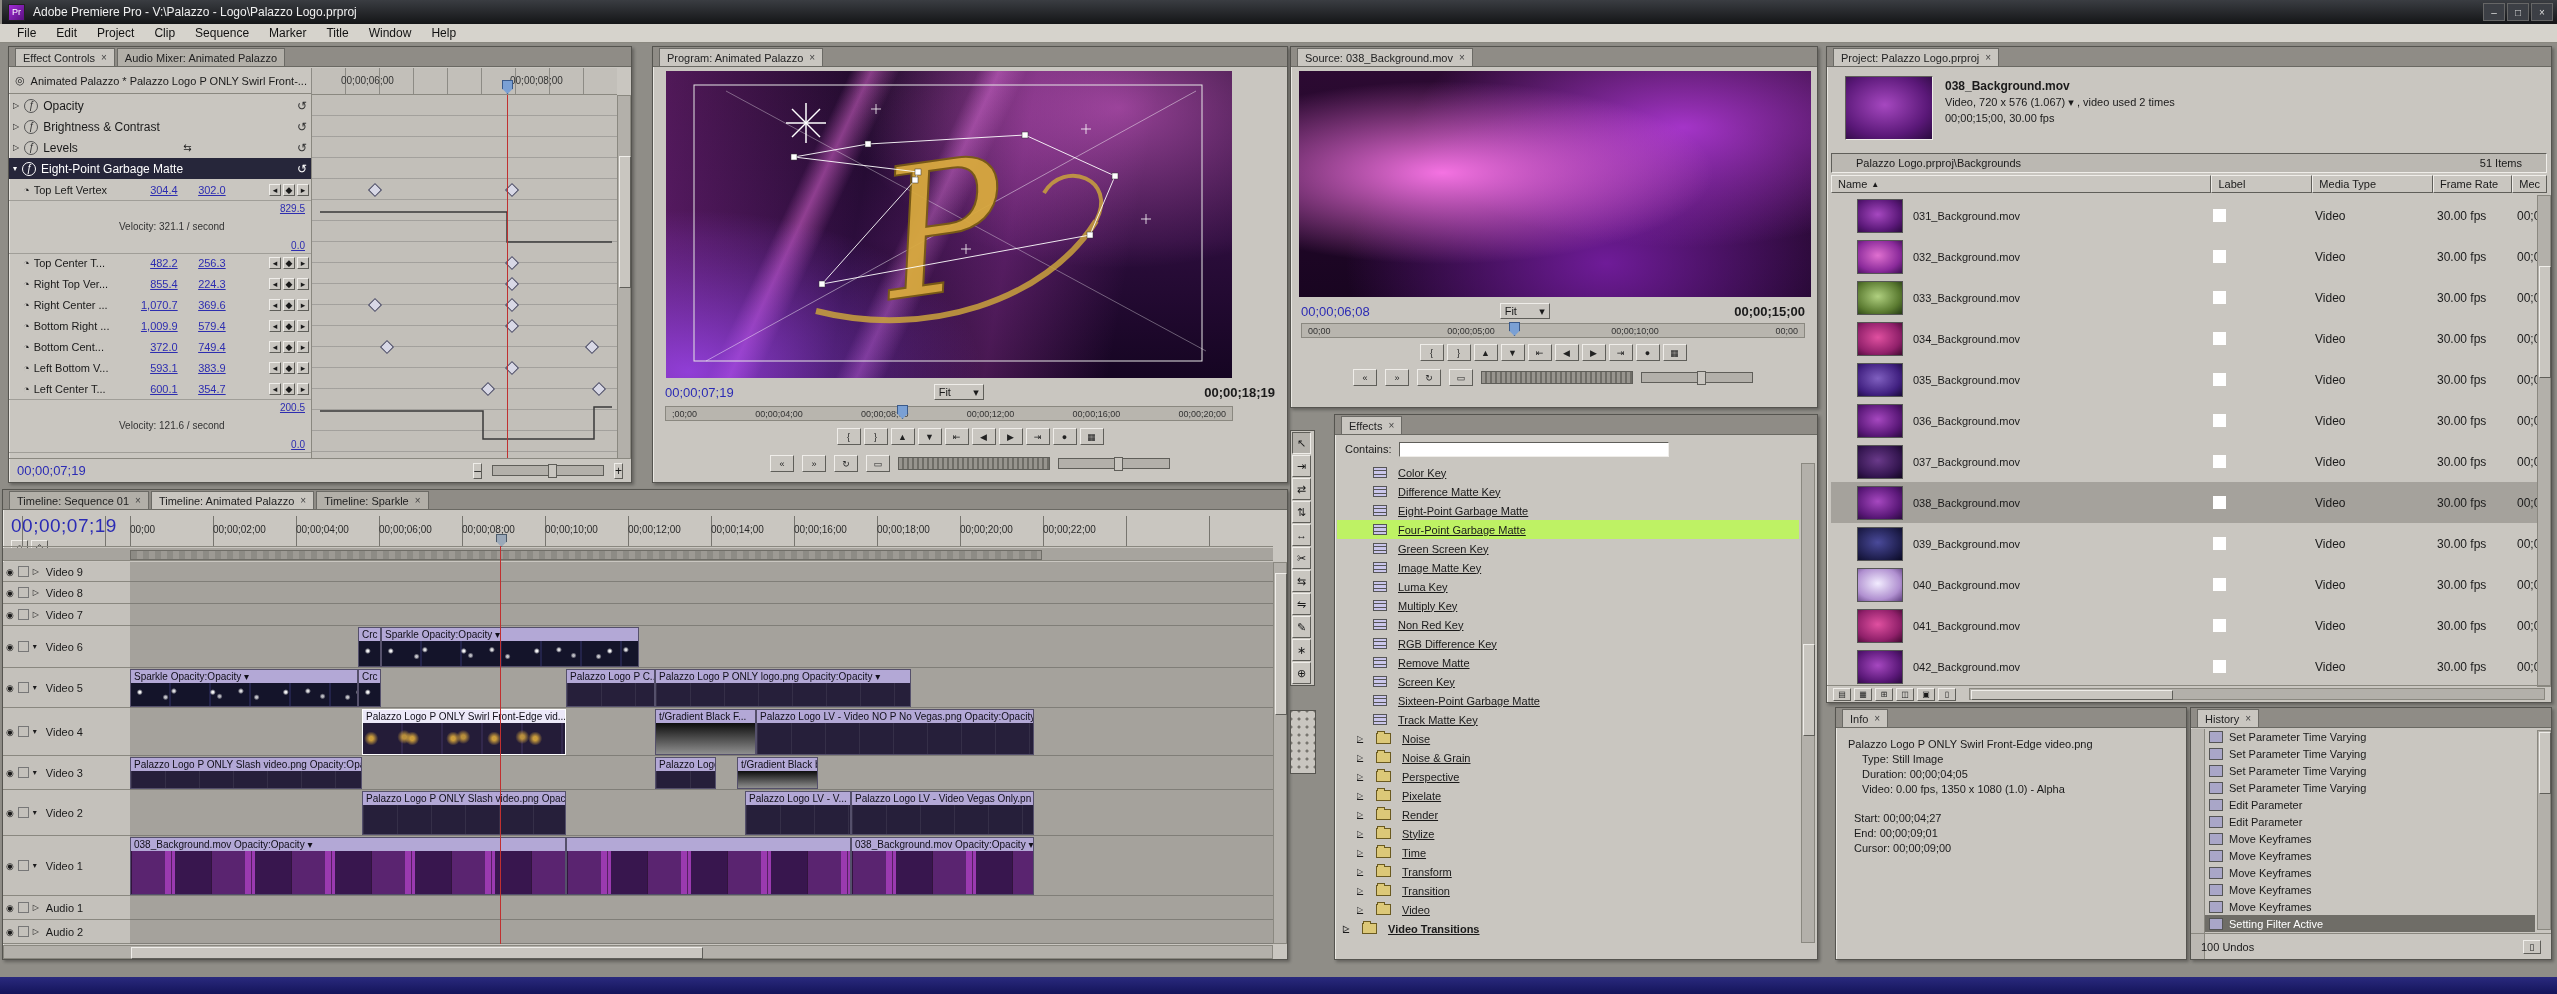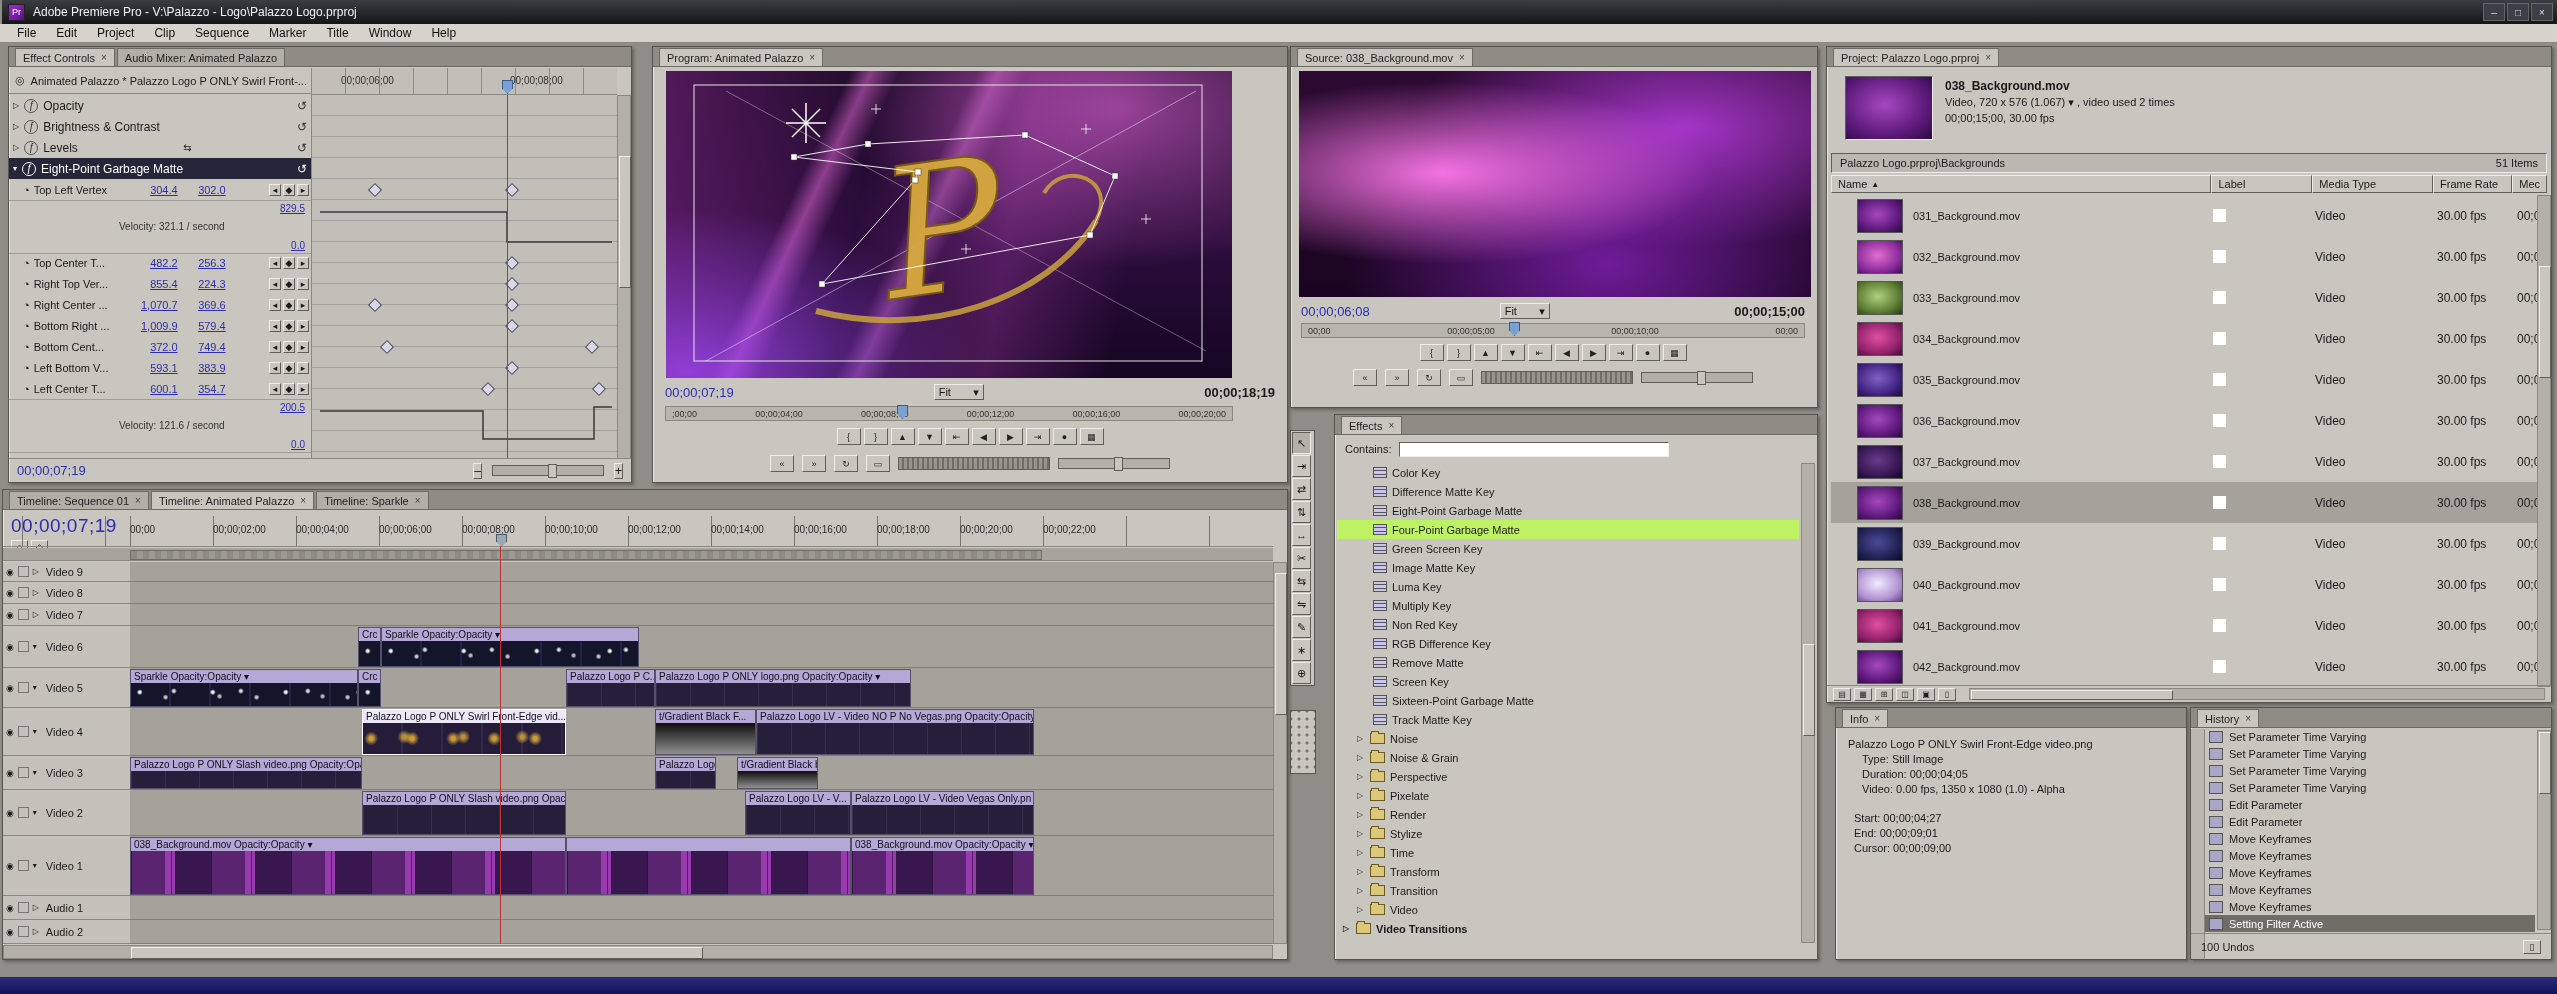--- a/index.html
+++ b/index.html
@@ -75,35 +75,35 @@
   #sm-video{position:absolute;left:8px;top:24px;width:512px;height:226px;overflow:hidden;
     background:
       radial-gradient(ellipse at 28% 45%, rgba(255,120,235,.95), transparent 52%),
       radial-gradient(ellipse at 75% 25%, rgba(185,60,225,.85), transparent 50%),
       radial-gradient(ellipse at 60% 85%, rgba(120,30,165,.9), transparent 60%),
       linear-gradient(#2c0a32,#190521);}
   
   #fx .contains-row{position:absolute;left:0;top:22px;width:100%;height:24px;display:flex;align-items:center;gap:8px;padding:0 10px;box-sizing:border-box;font-size:11px;}
   #fx .fx-input{width:270px;height:15px;background:#fff;}
   #fx .fx-list{position:absolute;left:2px;top:48px;width:462px;height:480px;overflow:hidden;}
-  .fx-row{height:19px;display:flex;align-items:center;gap:5px;font-size:11px;box-sizing:border-box;}
+  .fx-row{height:19px;display:flex;align-items:center;gap:11px;font-size:11px;box-sizing:border-box;text-decoration:underline;}
   .fx-row.k-effect{padding-left:36px;}
   .fx-row.k-folder{padding-left:20px;}
   .fx-row.k-bin{padding-left:6px;font-weight:bold;}
   .fx-row.selected{background:#bef264;}
   .fx-row .tri{font-size:8px;color:#333;width:8px;}
   .folder-ic{width:13px;height:9px;background:#dcc878;border:1px solid #6a5a20;position:relative;display:inline-block;}
   .folder-ic::before{content:"";position:absolute;left:0;top:-3px;width:6px;height:2px;background:#dcc878;border:1px solid #6a5a20;border-bottom:none;}
   .fx-ic{width:12px;height:9px;background:#cac6ea;border:1px solid #555;display:inline-block;
     background-image:linear-gradient(#555 1px,transparent 1px),linear-gradient(#555 1px,transparent 1px);background-size:100% 4px;background-position:0 2px;}
   
   #proj .preview{position:absolute;left:0;top:21px;width:100%;height:84px;}
   #proj .pv-thumb{position:absolute;left:18px;top:8px;width:88px;height:64px;}
   #proj .pv-text{position:absolute;left:118px;top:10px;font-size:11px;line-height:16px;}
-  #proj .crumb{position:absolute;left:4px;top:106px;width:716px;height:20px;background:#bbb8b2;display:flex;align-items:center;padding:0 8px;box-sizing:border-box;font-size:11px;}
+  #proj .crumb{position:absolute;left:4px;top:106px;width:716px;height:20px;background:#bbb8b2;display:flex;align-items:center;padding:0 24px;box-sizing:border-box;font-size:11px;}
   #proj .cols{position:absolute;left:4px;top:128px;width:716px;height:18px;display:flex;}
   #proj .col{height:18px;font-size:11px;display:flex;align-items:center;padding:0 6px;box-sizing:border-box;}
   #proj .rows{position:absolute;left:4px;top:148px;width:716px;height:492px;overflow:hidden;}
   .prow{height:41px;display:flex;align-items:center;box-sizing:border-box;}
   .prow.selected{background:#a5a29c;}
   .prow .pthumb{width:44px;height:32px;margin-left:26px;border:1px solid #555;}
   .prow .pname{width:300px;padding-left:10px;font-size:11px;}
   .prow .plabel{width:102px;display:flex;}
   .prow .plabel i{width:13px;height:13px;background:#fff;display:inline-block;}
   .prow .pmedia{width:122px;font-size:12px;}

